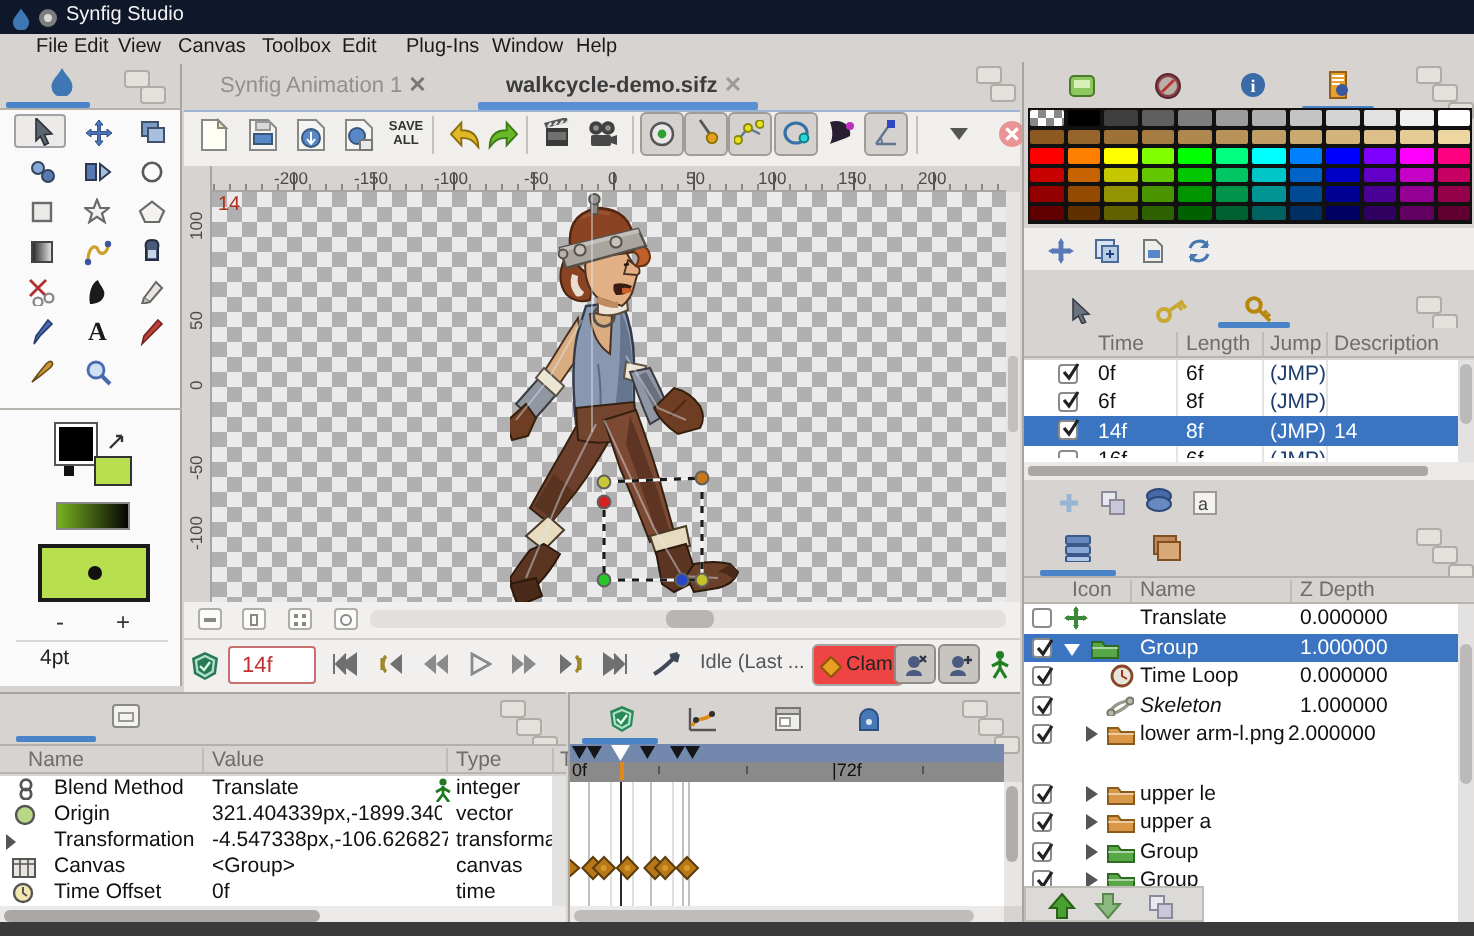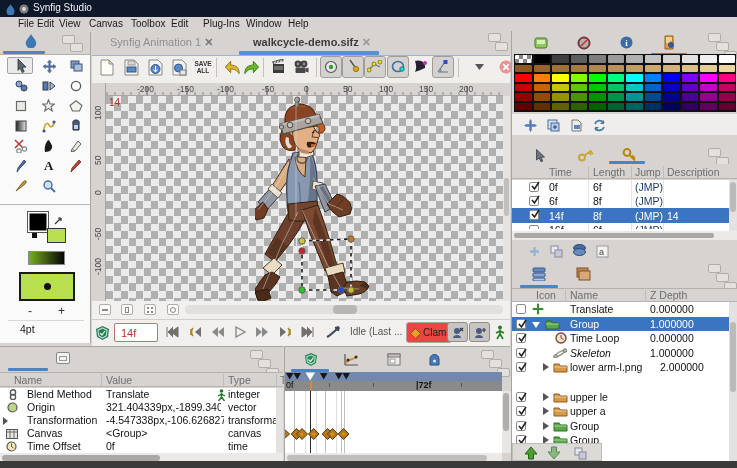--- a/index.html
+++ b/index.html
@@ -541,21 +541,21 @@
       <svg class="abs" style="left:0;top:0" width="217" height="9">
         <path d="M1 1 L8.5 1 L4.7 7.5 Z M8.5 1 L16 1 L12.2 7.5 Z" fill="#15151a"></path>
         <path d="M20.5 0.5 L30 0.5 L25.2 8.5 Z" fill="#fcfcfc"></path>
         <path d="M35 1 L42.5 1 L38.7 7.5 Z" fill="#15151a"></path>
         <path d="M50 1 L57.5 1 L53.7 7.5 Z M57.5 1 L65 1 L61.2 7.5 Z" fill="#15151a"></path>
       </svg>
     </div>
 
     <div class="abs" style="left:0;top:34px;width:217px;height:10px;background:#8a8a8a;font-size:9px;color:#111;">
       <span class="abs" style="left:1px;top:-1px;">0f</span>
-      <span class="abs" style="left:131px;top:-1px;font-weight:bold;">|72f</span>
+      <span class="abs" style="left:131px;top:-1px;">|72f</span>
       <div class="abs" style="left:44px;top:2px;width:1px;height:4px;background:#555;"></div>
       <div class="abs" style="left:88px;top:2px;width:1px;height:4px;background:#555;"></div>
       <div class="abs" style="left:176px;top:2px;width:1px;height:4px;background:#555;"></div>
       <div class="abs" style="left:25px;top:0;width:2px;height:9px;background:#e08818;"></div>
     </div>
 
     <div class="abs white" style="left:0;top:44px;width:217px;height:62px;">
       <div class="abs" style="left:9px;top:0;width:1px;height:62px;background:#c0c0c0;"></div>
       <div class="abs" style="left:20px;top:0;width:1px;height:62px;background:#dedede;"></div>
       <div class="abs" style="left:25px;top:0;width:1px;height:62px;background:#2a2a2a;"></div>
@@ -875,21 +875,21 @@
             <path d="M2 5 L4.5 8 L9 1" stroke="#222" stroke-width="1.6" fill="none"></path>
           </svg>
           <svg class="abs" style="left:31px;top:3px" width="6" height="8">
             <path d="M0 0 L6 4 L0 8 Z" fill="#555"></path>
           </svg>
           <svg class="abs" style="left:41px;top:2px" width="15" height="11">
             <path d="M1 2 L6 2 L7.5 4 L14 4 L14 10 L1 10 Z" fill="#d89848" stroke="#8a5a1a"></path>
             <path d="M1 5 L14 5" stroke="rgba(255,255,255,0.5)"></path>
           </svg>
           <span class="abs" style="left:58px;top:1px;">lower arm-l.png</span>
-          <span class="abs" style="left:148px;top:1px;text-align:right;">2.000000</span>
+          <span class="abs" style="left:132px;top:1px;text-align:right;">2.000000</span>
         </div>
         <div class="abs" style="left:0;top:87.6px;width:226px;height:14.6px;overflow:hidden;">
           <div class="cb" style="left:4px;top:2px;"></div>
           <svg class="abs" style="left:5px;top:2px" width="10" height="10">
             <path d="M2 5 L4.5 8 L9 1" stroke="#222" stroke-width="1.6" fill="none"></path>
           </svg>
           <svg class="abs" style="left:31px;top:3px" width="6" height="8">
             <path d="M0 0 L6 4 L0 8 Z" fill="#555"></path>
           </svg>
           <svg class="abs" style="left:41px;top:2px" width="15" height="11">

